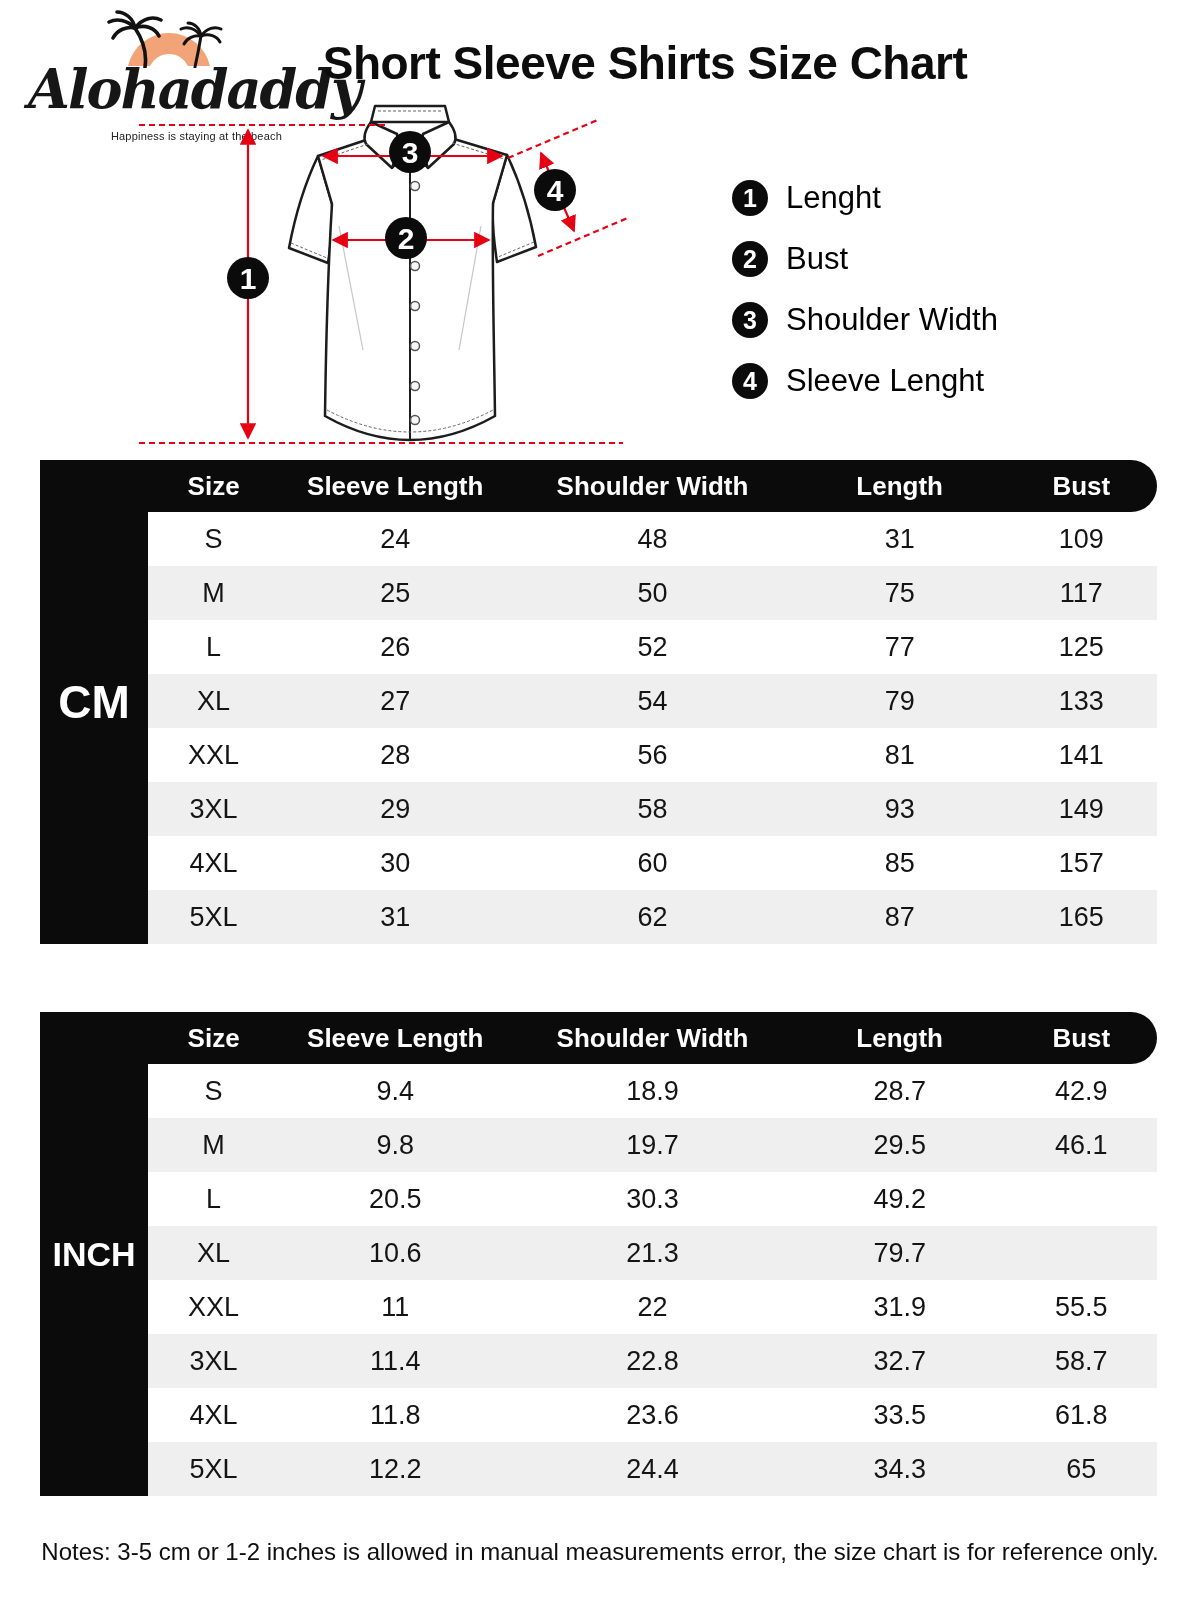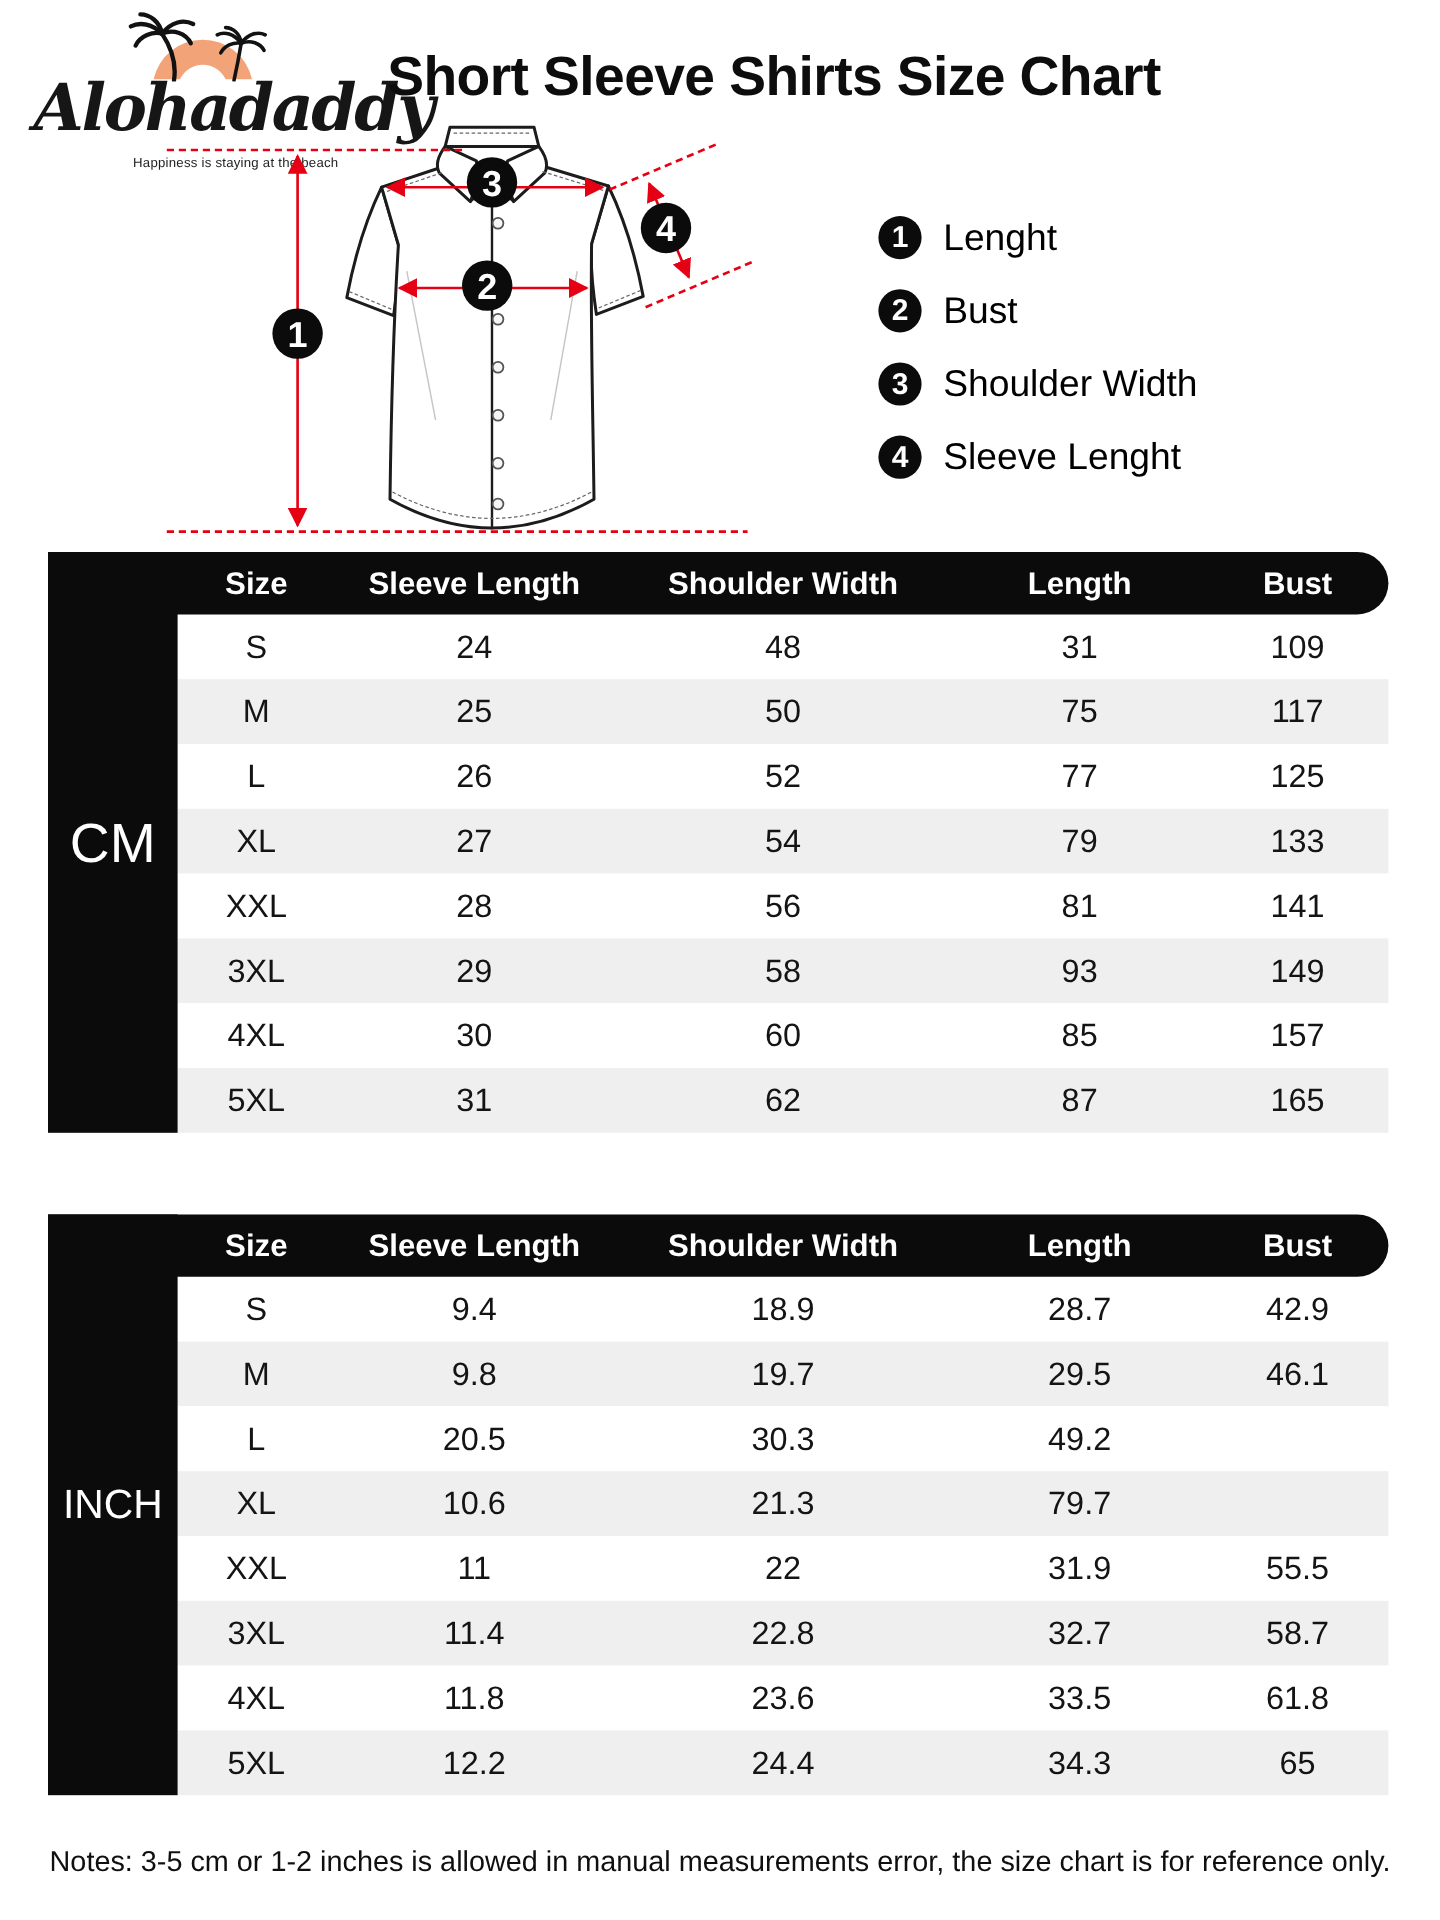--- a/index.html
+++ b/index.html
@@ -49,21 +49,21 @@
     width:36px;height:36px;border-radius:50%;background:var(--ink);
     color:#fff;font-weight:bold;font-size:25px;
     display:flex;align-items:center;justify-content:center;flex:0 0 36px;
   }
   .lg-label{font-size:31px;color:#000;}
   
   .size-table{position:absolute;left:40px;width:1117px;}
   .side{
     position:absolute;left:0;top:0;bottom:0;width:108px;background:var(--ink);
     display:flex;align-items:center;justify-content:center;
-    color:#fff;font-weight:normal;
+    color:#fff;font-weight:bold;
   }
   .hdr{
     position:relative;z-index:1;height:52px;background:var(--ink);
     border-radius:0 28px 28px 0;
     display:grid;grid-template-columns:108px 13fr 23fr 28fr 21fr 15fr;
   }
   .hc{display:flex;align-items:center;justify-content:center;color:#fff;font-weight:bold;font-size:26px;}
   .tbody{margin-left:108px;}
   .trow{display:grid;grid-template-columns:13fr 23fr 28fr 21fr 15fr;height:54px;background:#fff;}
   .trow.alt{background:var(--alt);}

